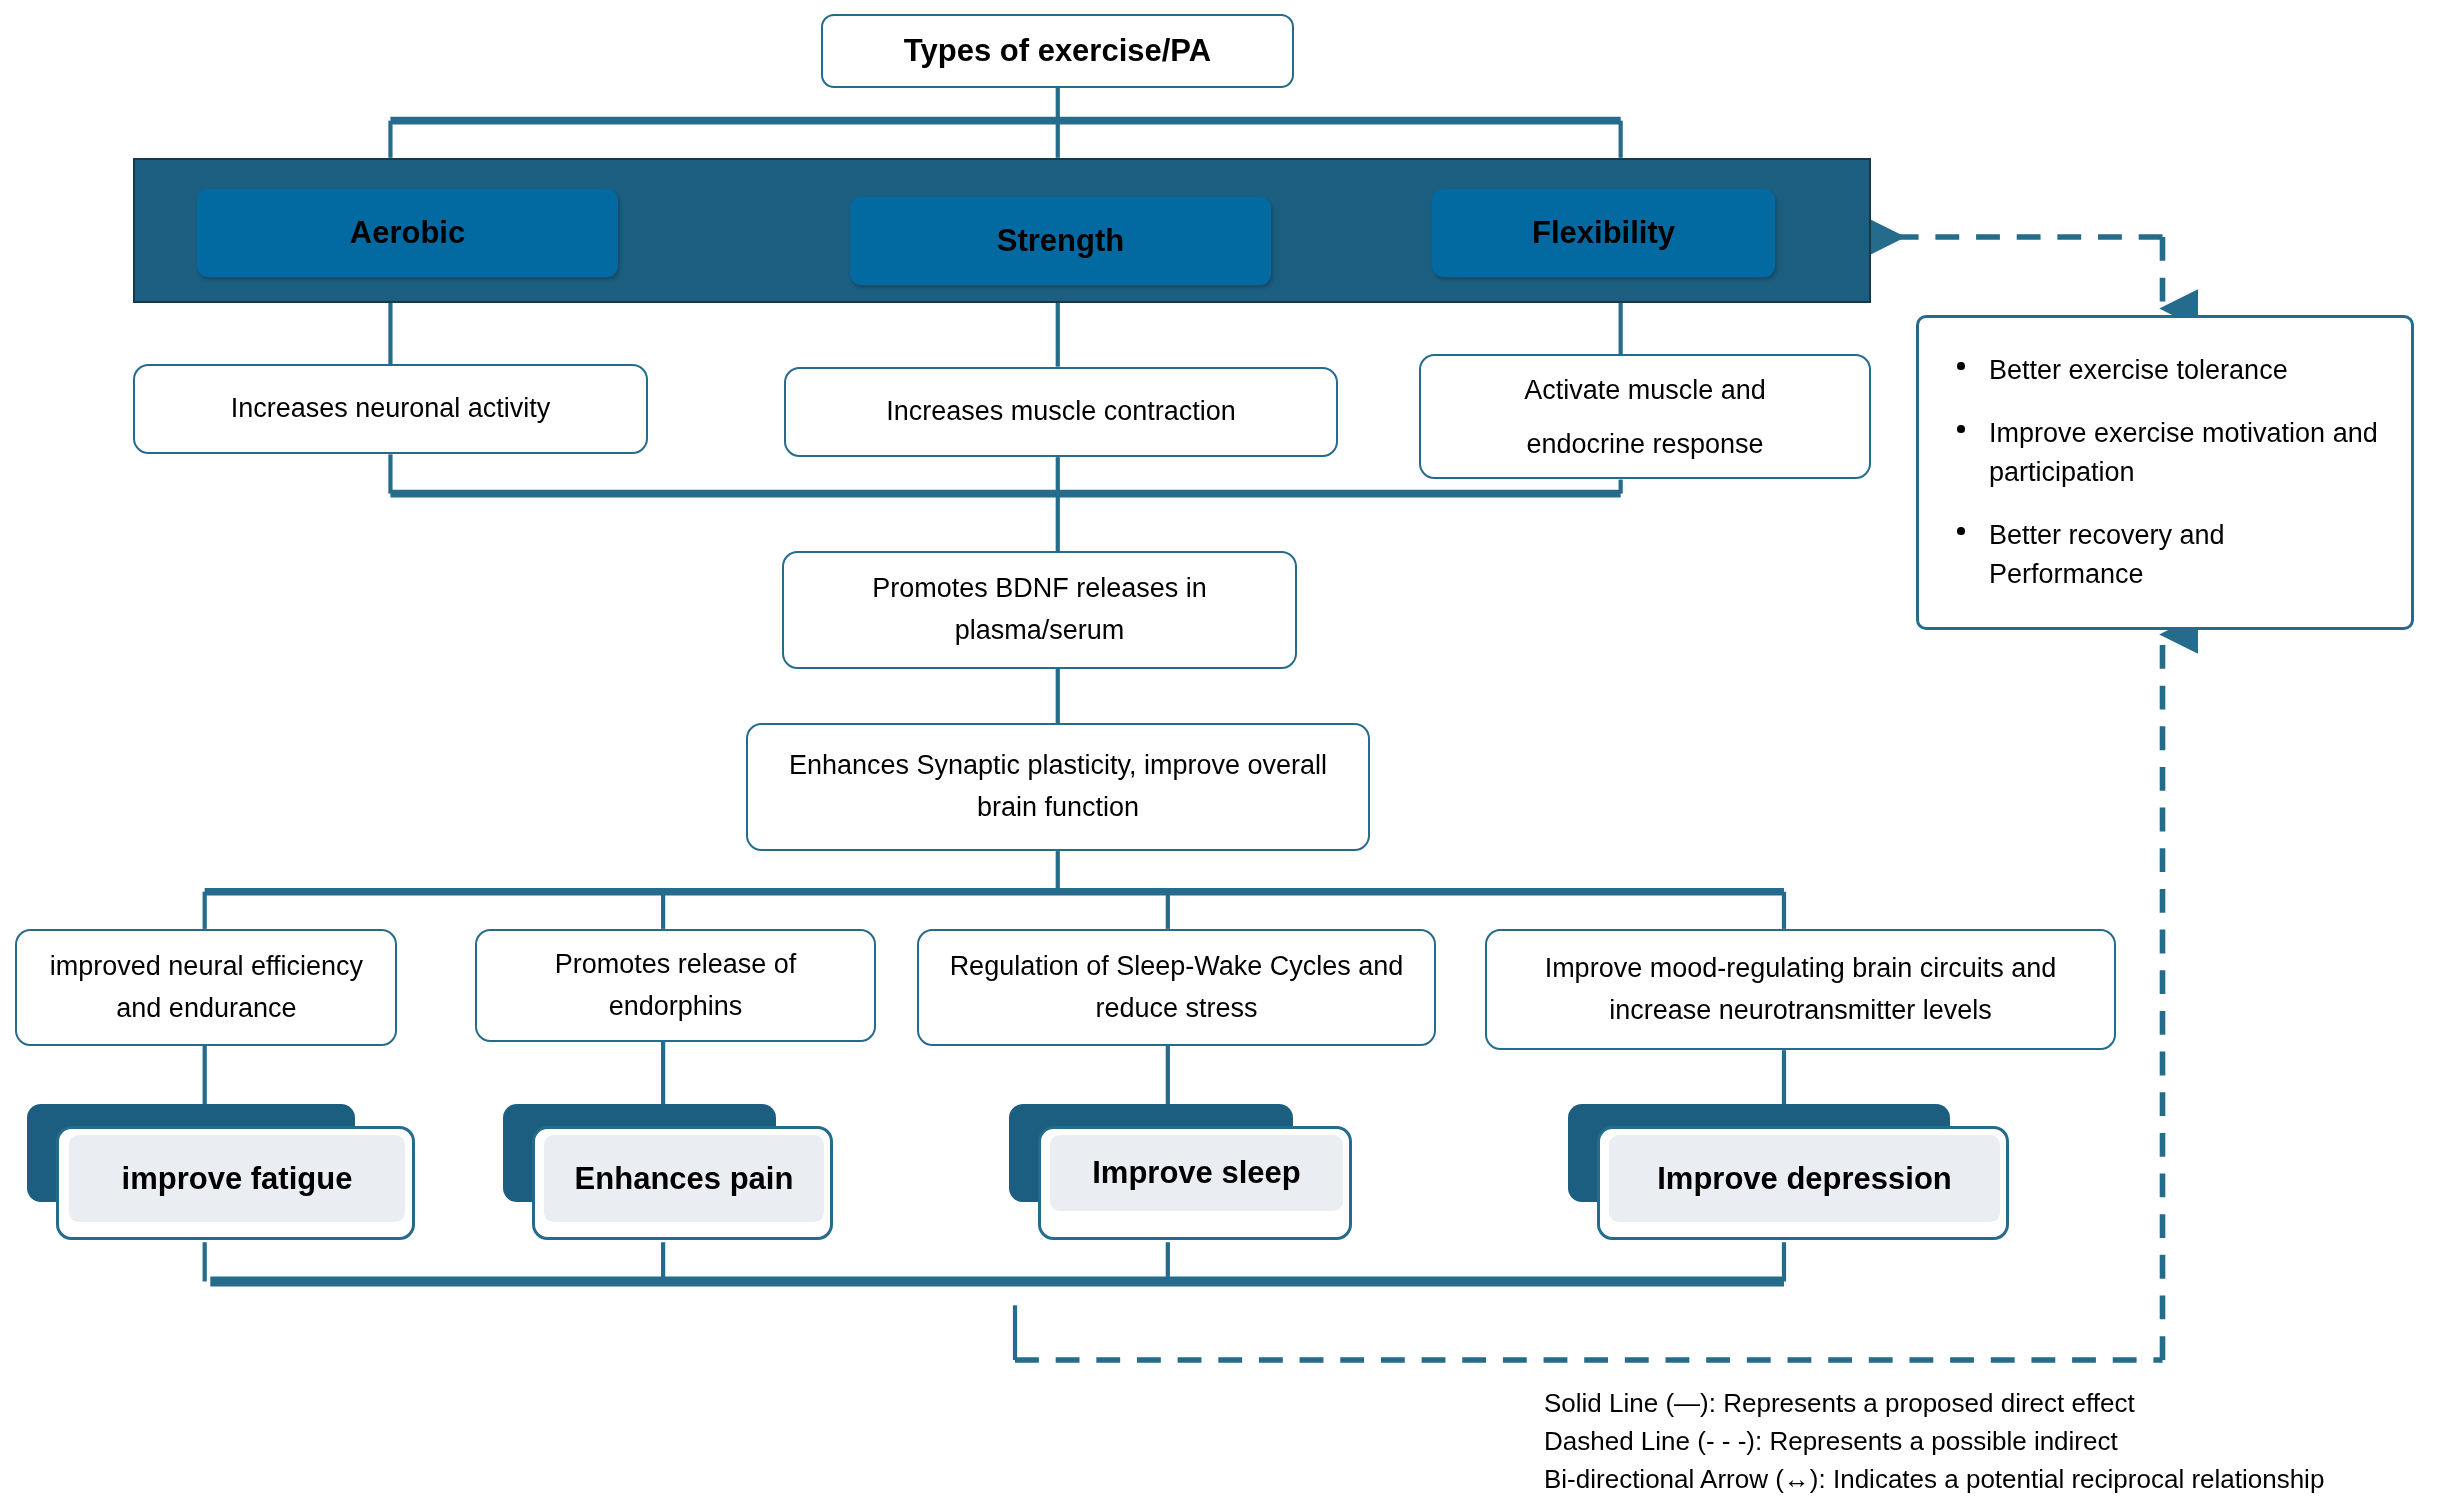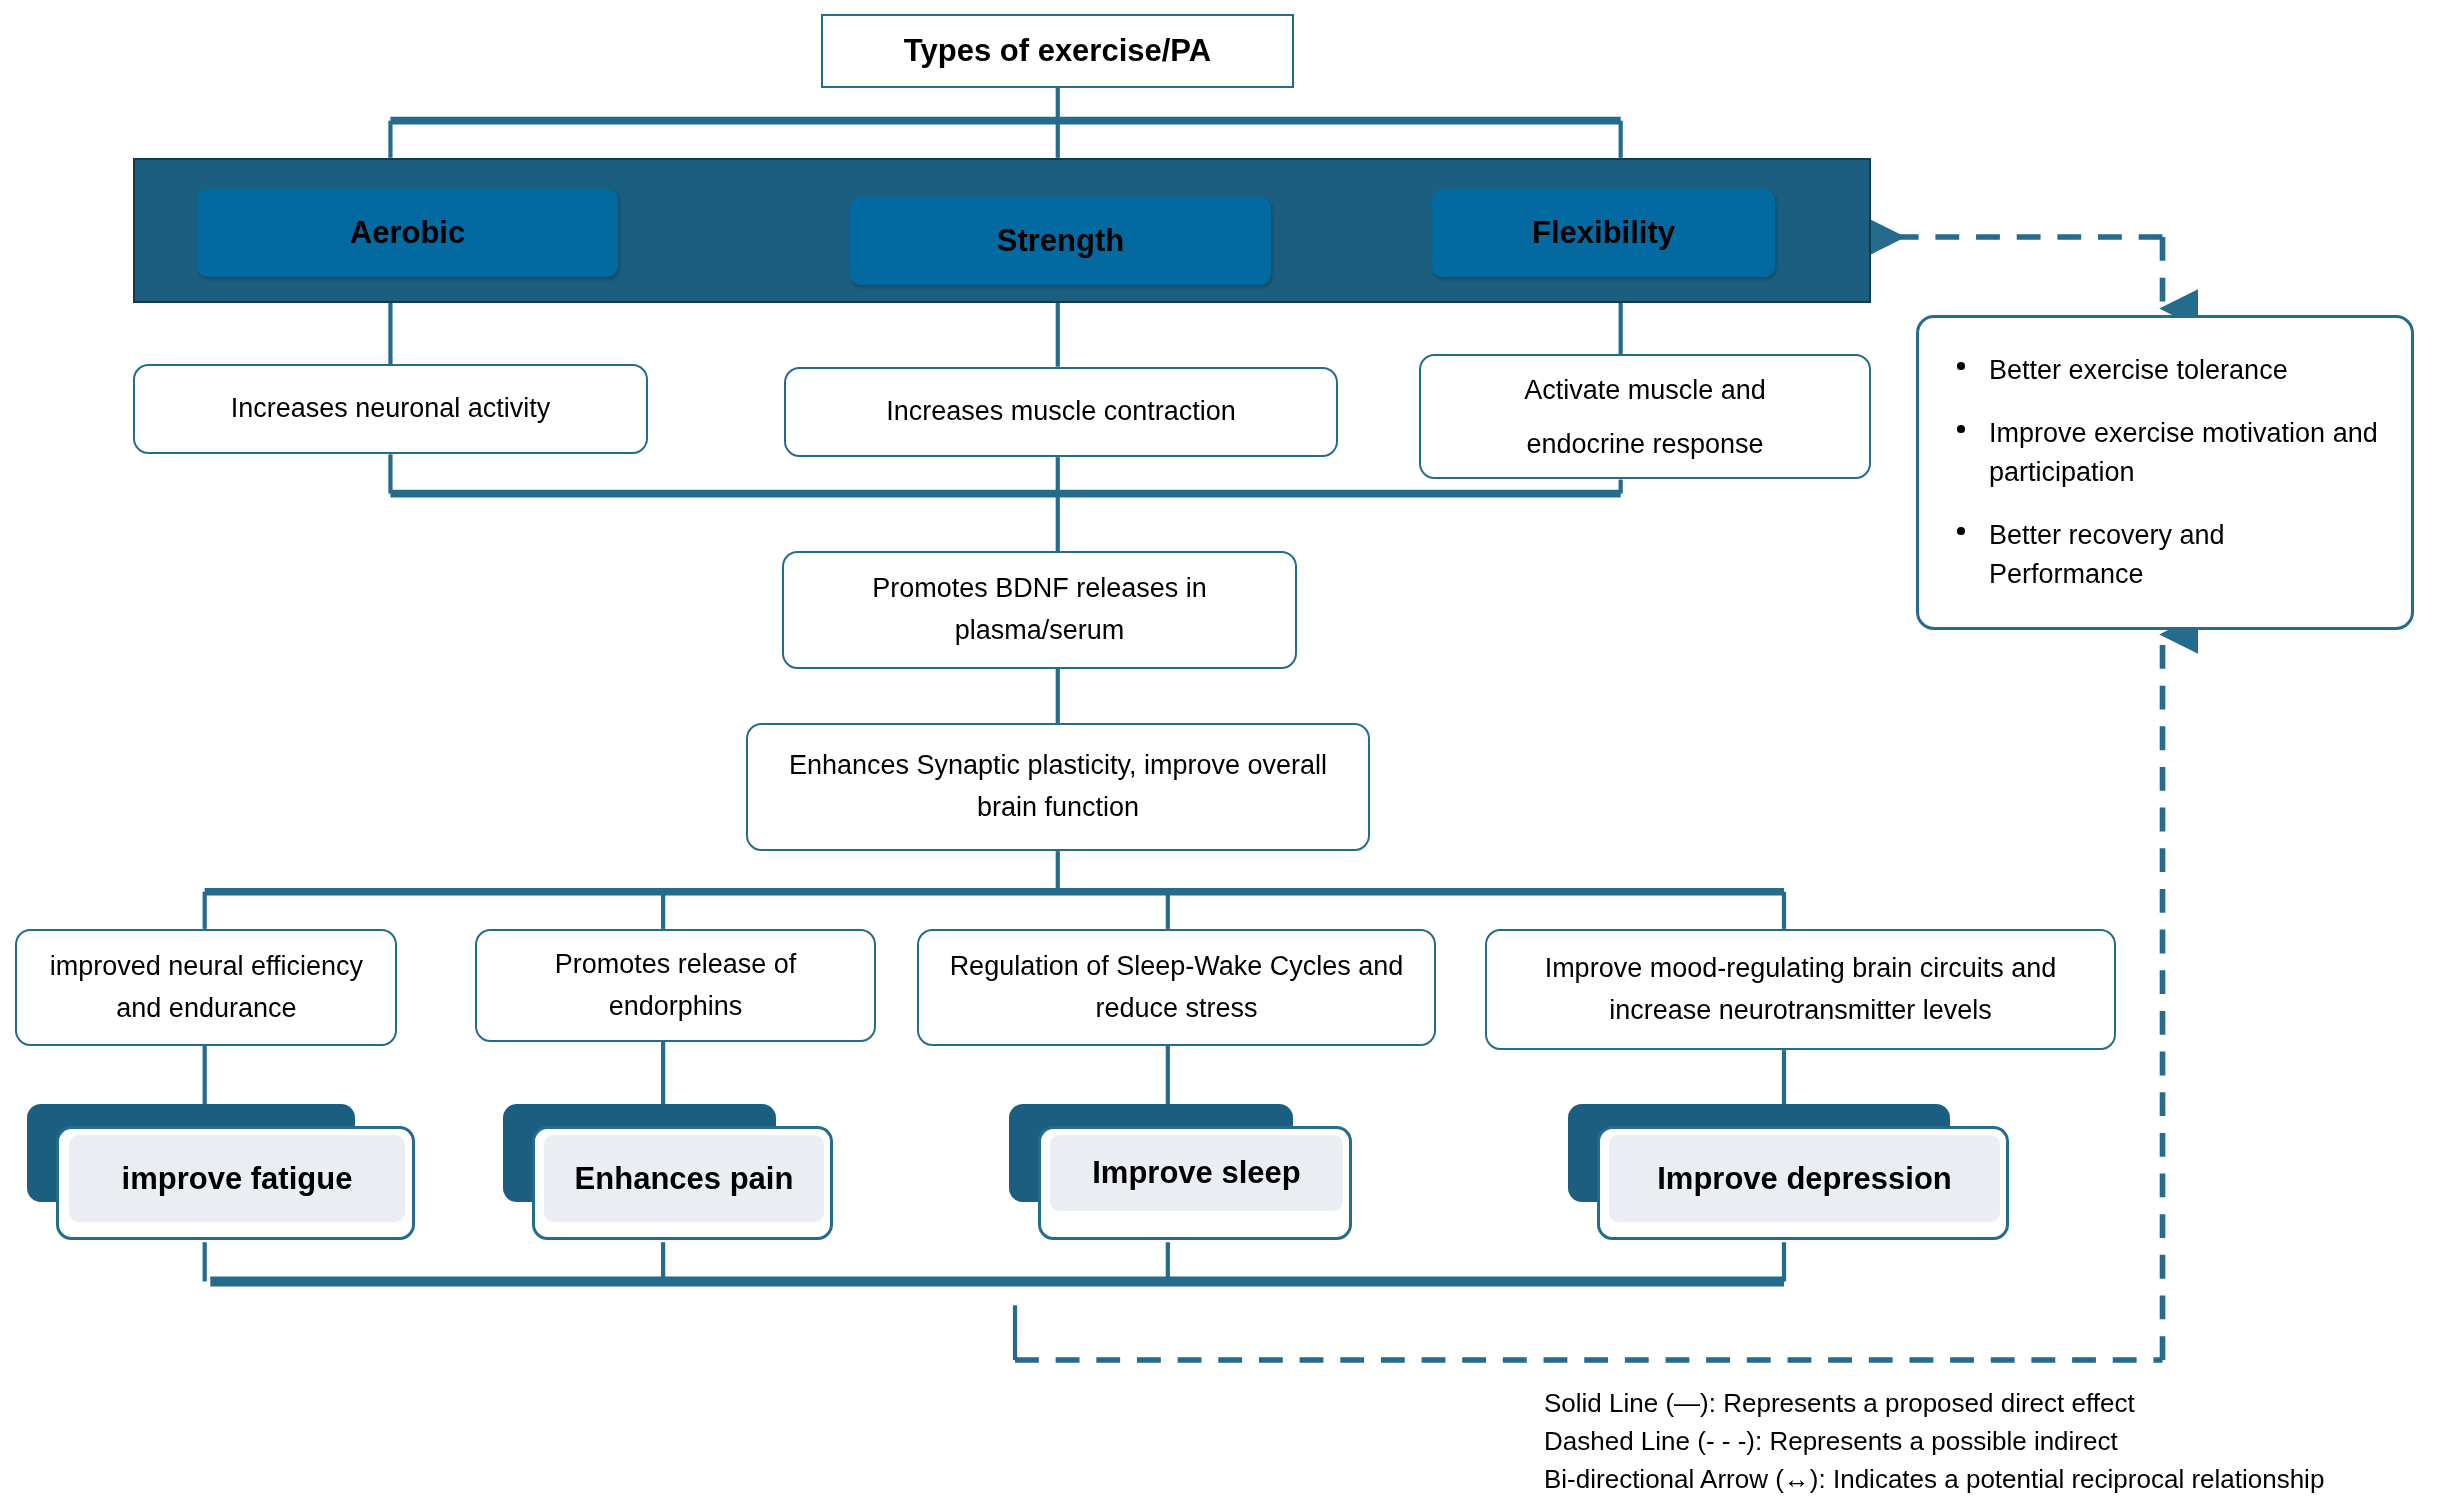--- a/index.html
+++ b/index.html
@@ -44,21 +44,21 @@
     width: 100%;
     padding: 0 12.6px;
     box-sizing: border-box;
     line-height: 1.55;
   }
 
   
   .title-node {
     font-size: 31px;
     font-weight: bold;
-    border-radius: 0;
+    border-radius: 13px;
   }
 
   
   .plain-node { font-size: 27px; }
   .plain-node.tall-gap .txt { line-height: 2.0; }
 
   
   .band {
     position: absolute;
     background: #1C5E80;
@@ -112,21 +112,21 @@
     color: #000000;
     text-align: center;
   }
 
   
   .bullets {
     position: absolute;
     box-sizing: border-box;
     background: #ffffff;
     border: 3.5px solid #246B8C;
-    border-radius: 18px;
+    border-radius: 10px;
     z-index: 5;
     padding: 32px 28px 32px 31px;
     display: flex;
     flex-direction: column;
     justify-content: center;
   }
   .bullets ul {
     margin: 0;
     padding: 0 0 0 39px;
     list-style: none;

